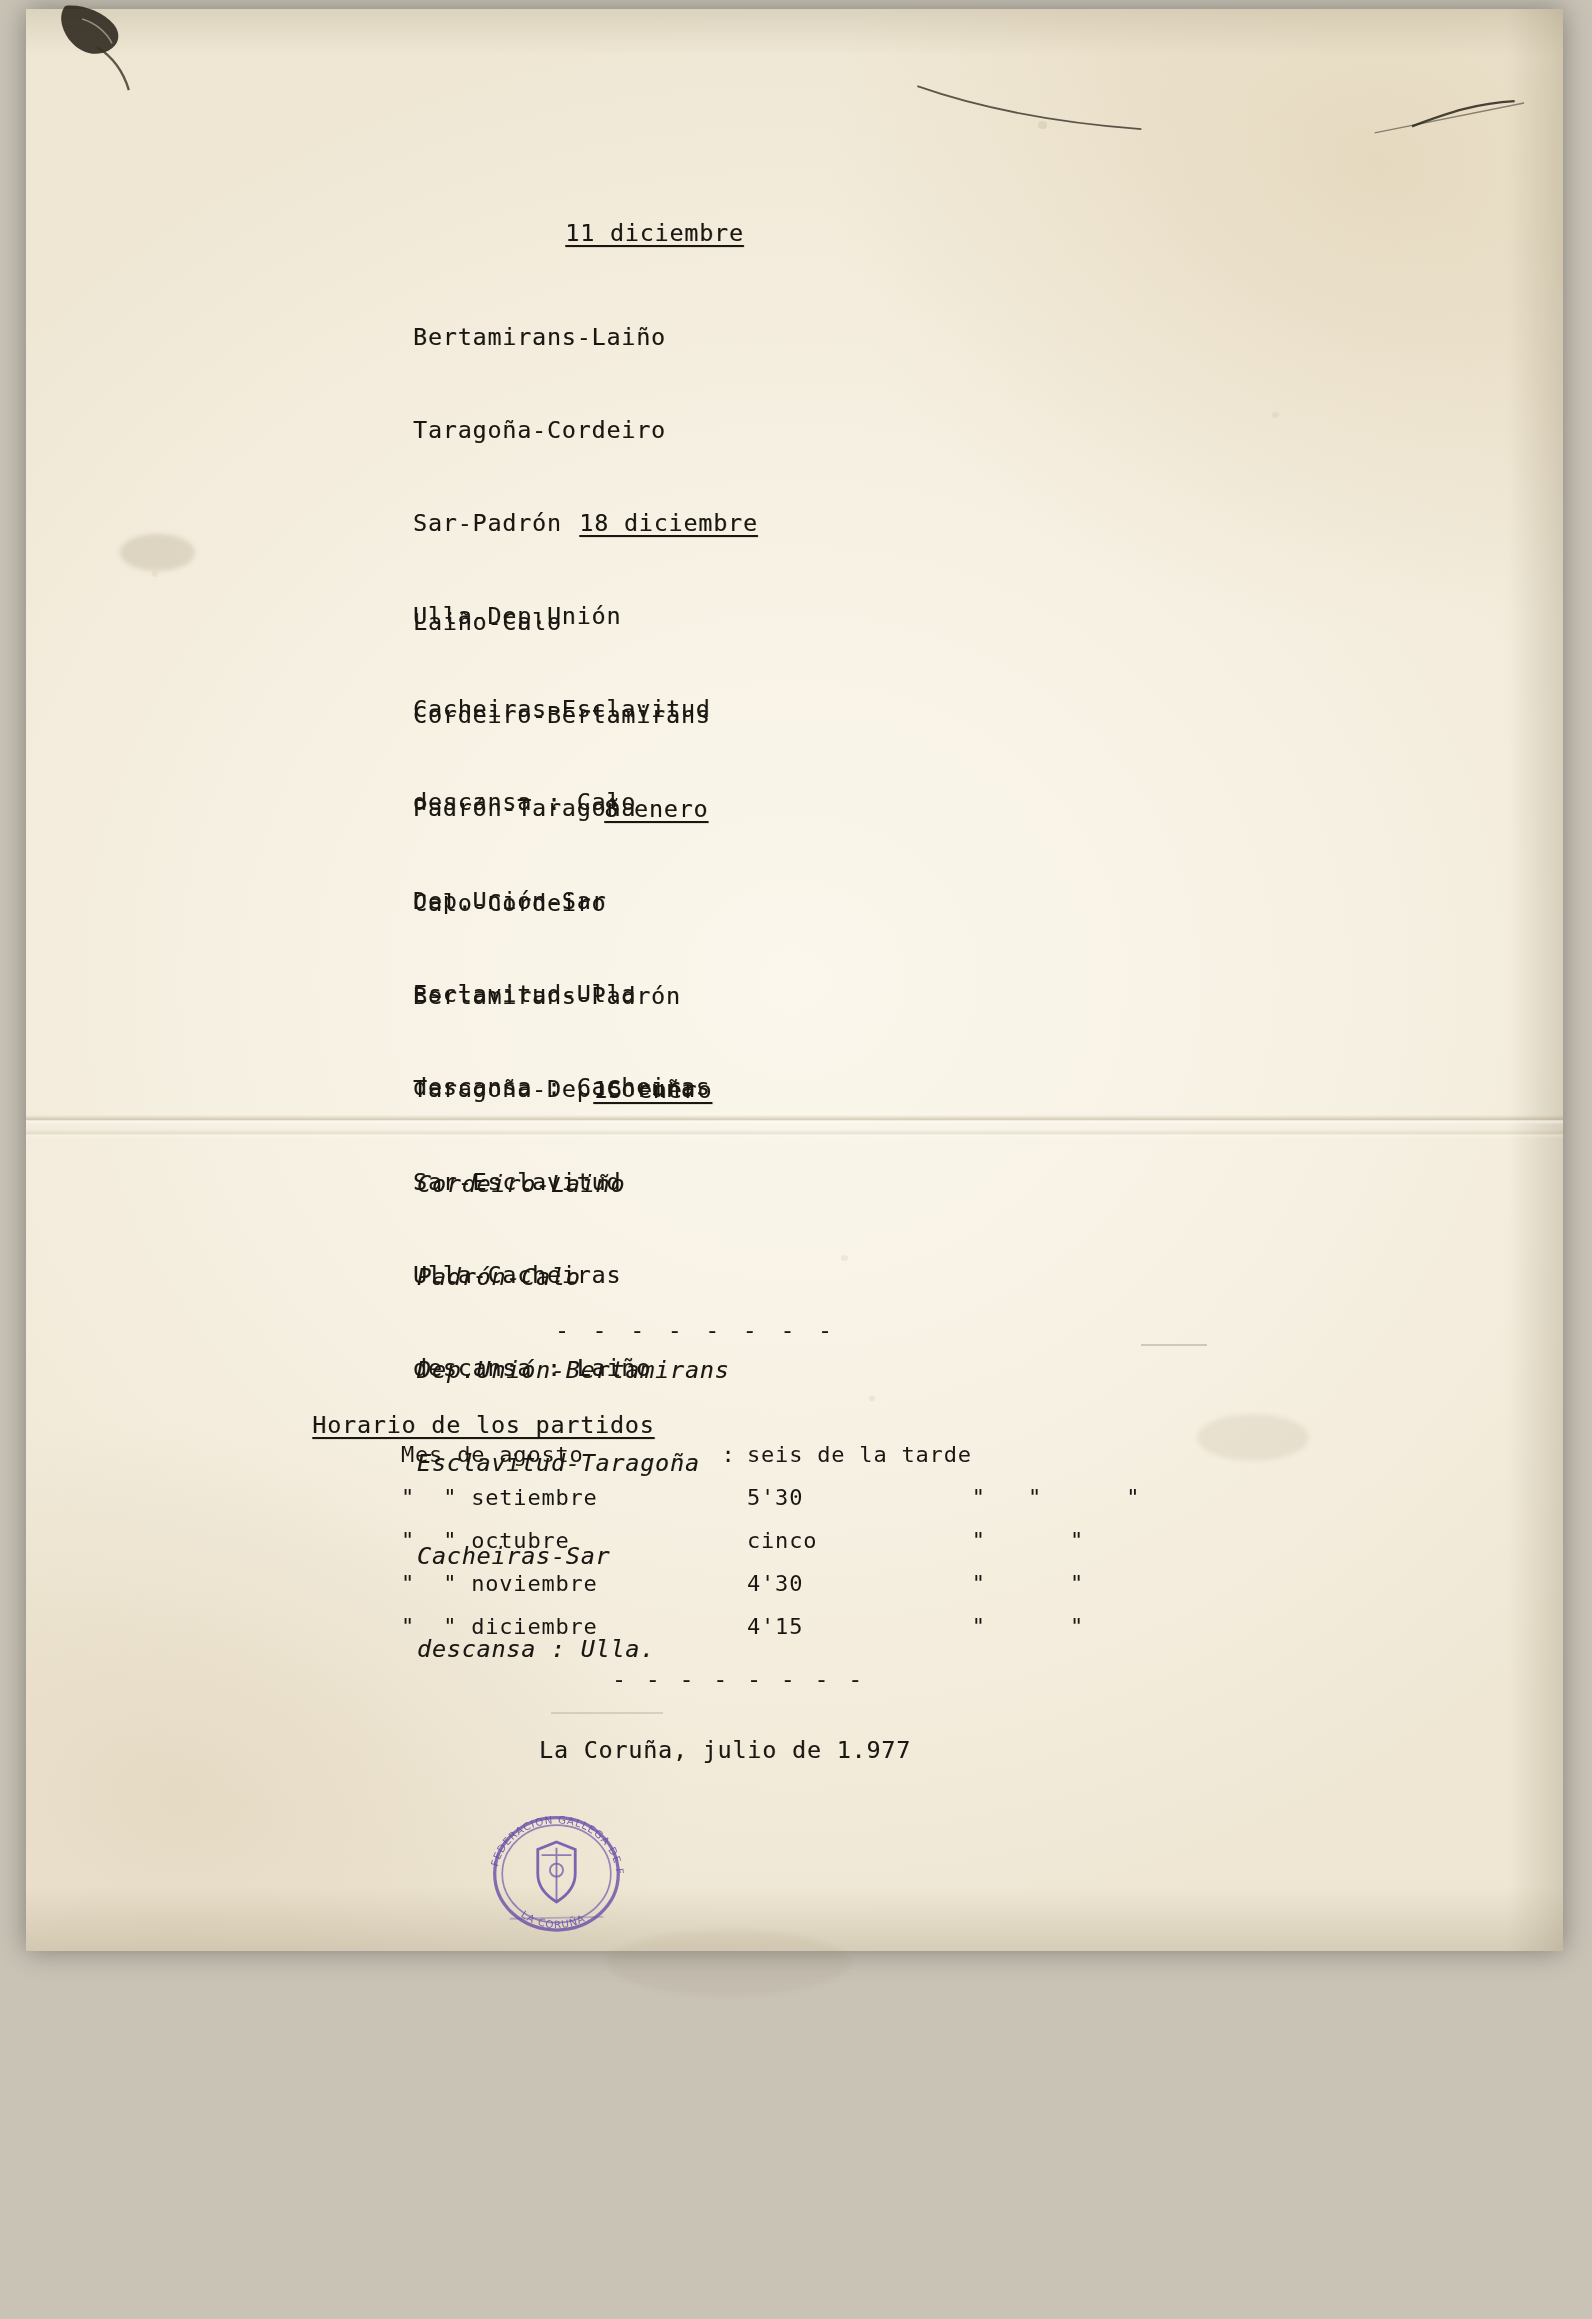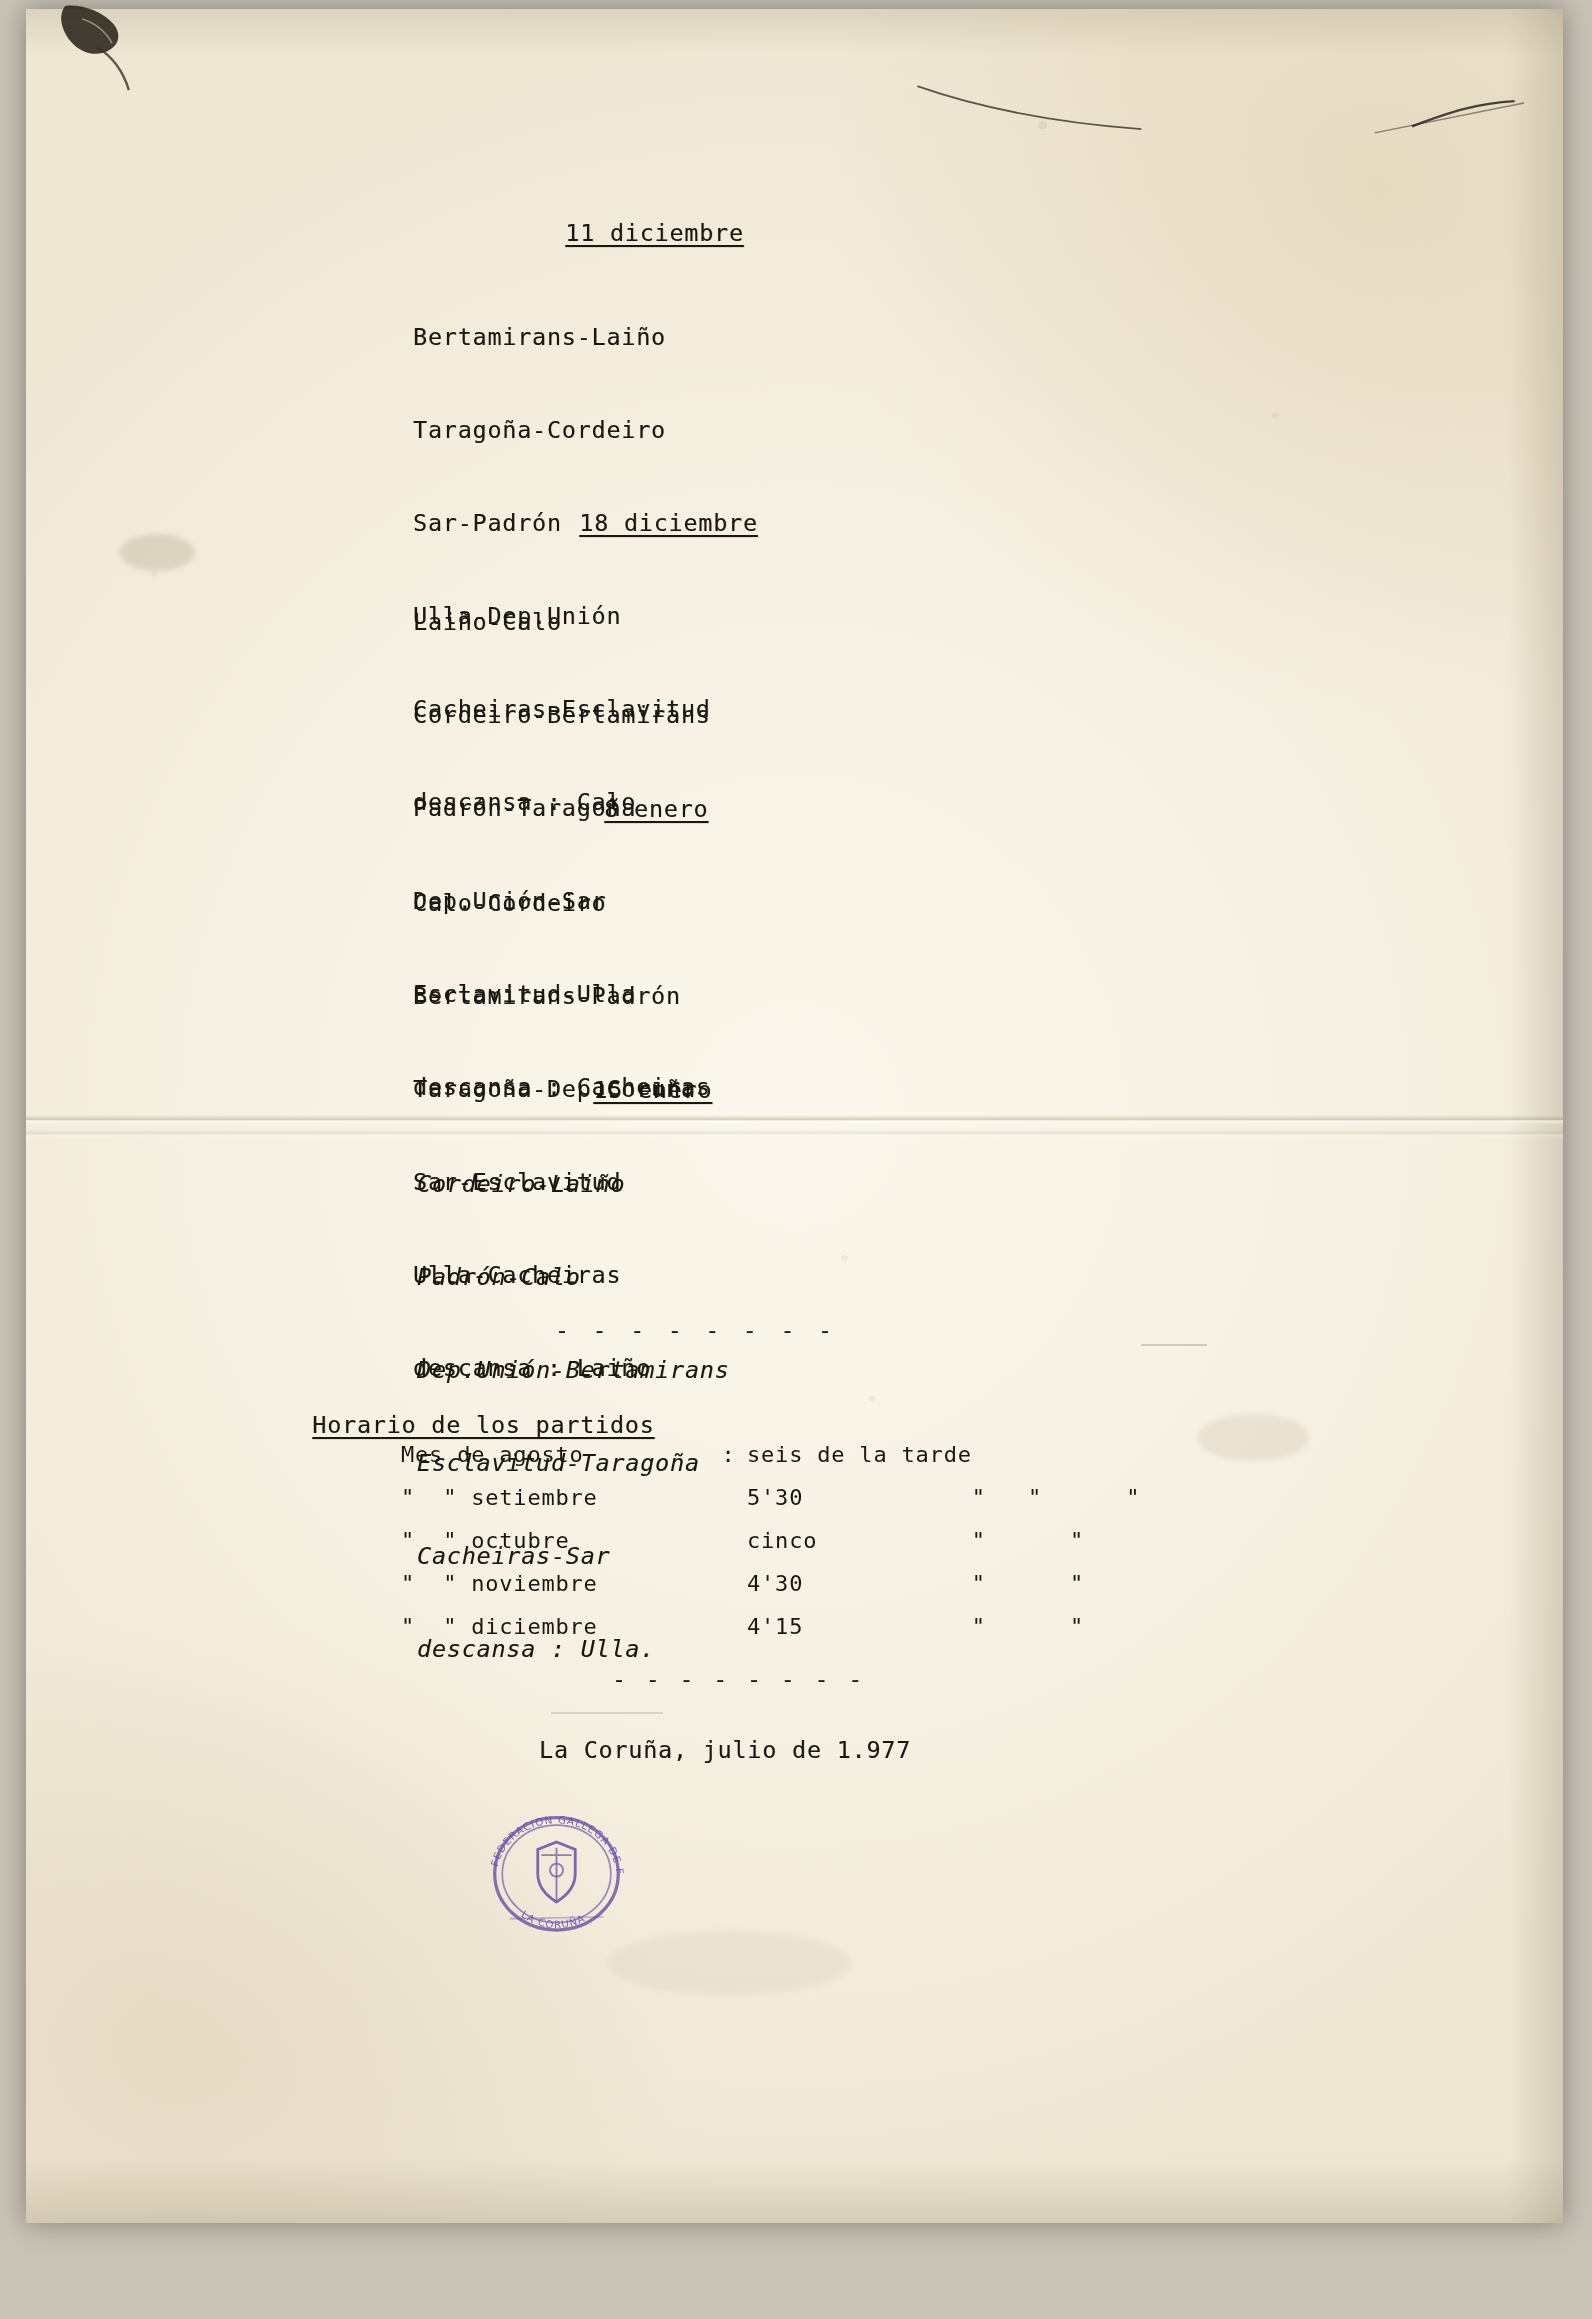--- a/index.html
+++ b/index.html
@@ -14,21 +14,21 @@
     overflow: hidden;
     background: #c9c3b6;
     font-family: "DejaVu Sans Mono", monospace;
   }
   
   .sheet {
     position: absolute;
     left: 26px;
     top: 9.4px;
     width: 1537px;
-    height: 2214px;
+    height: 1942px;
     background:
       radial-gradient(ellipse 60% 40% at 88% 8%, rgba(222,206,176,0.55) 0%, rgba(222,206,176,0) 60%),
       radial-gradient(ellipse 50% 30% at 10% 92%, rgba(219,205,180,0.5) 0%, rgba(219,205,180,0) 65%),
       radial-gradient(ellipse 70% 50% at 50% 50%, #fbf7ec 0%, #f6f0e2 55%, #efe7d4 100%);
     box-shadow: 0 0 26px rgba(0,0,0,0.35);
   }
   
   .edge-right {
     position: absolute;
     right: 0; top: 0;

